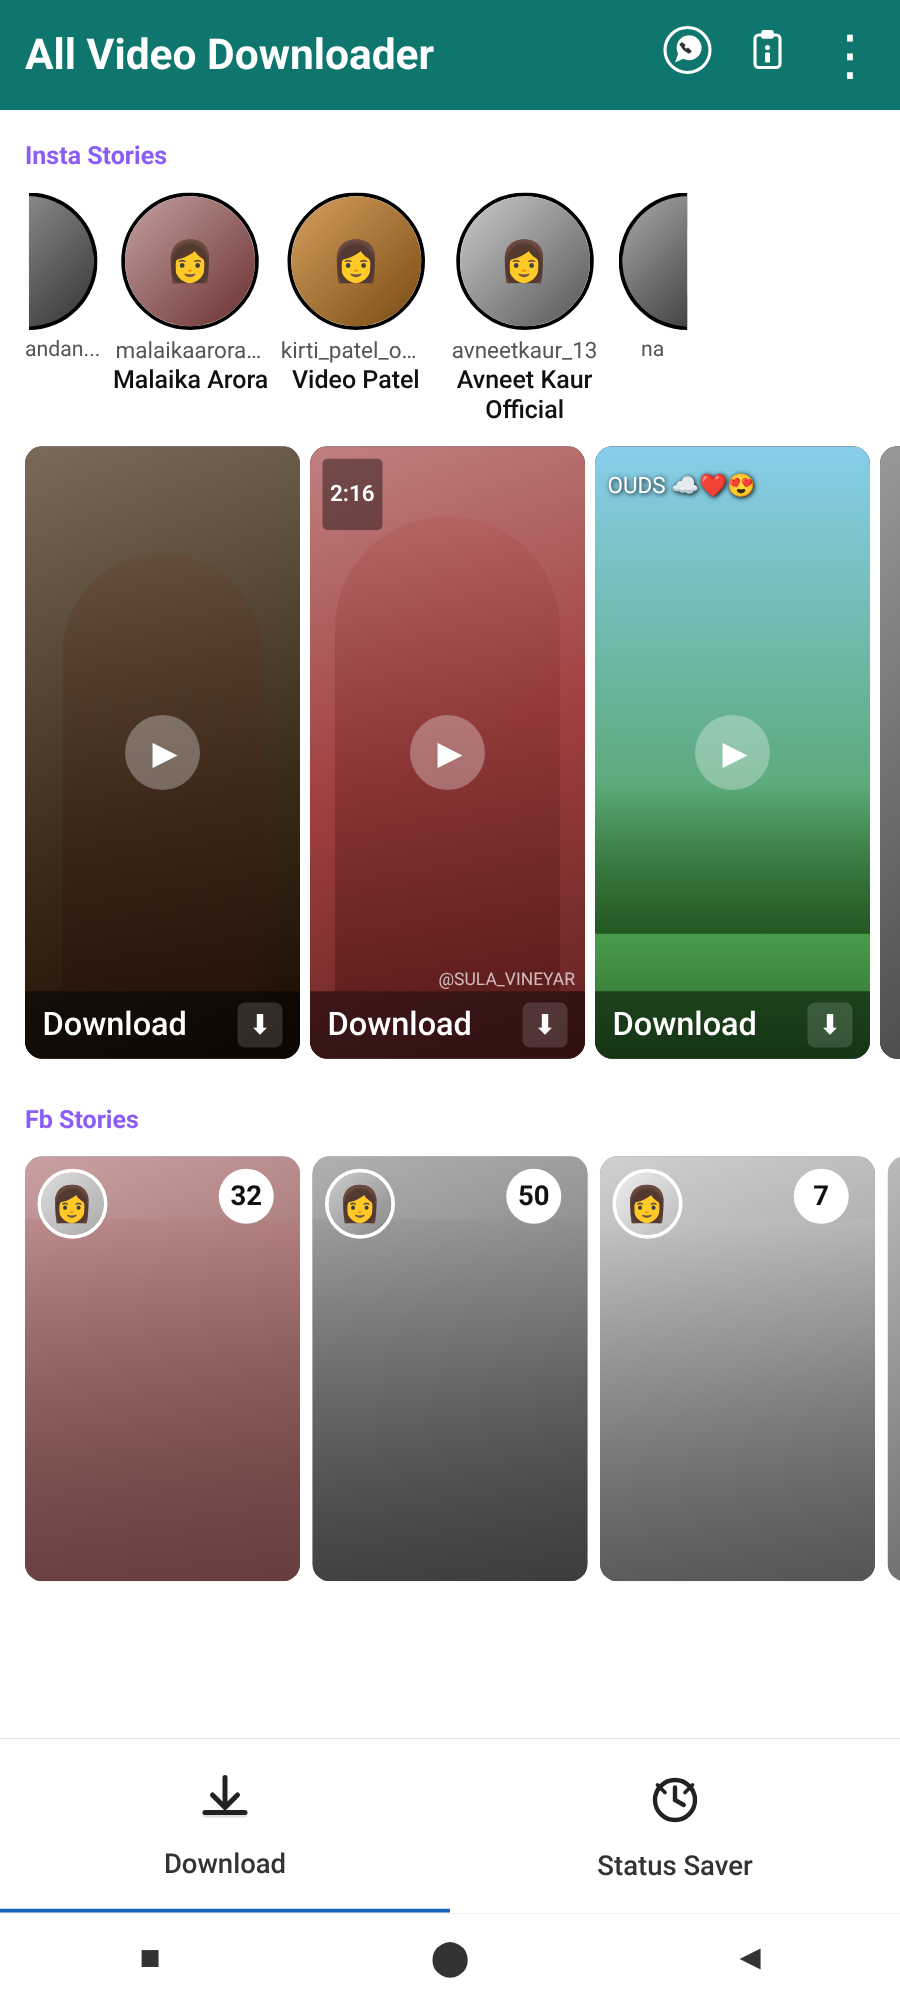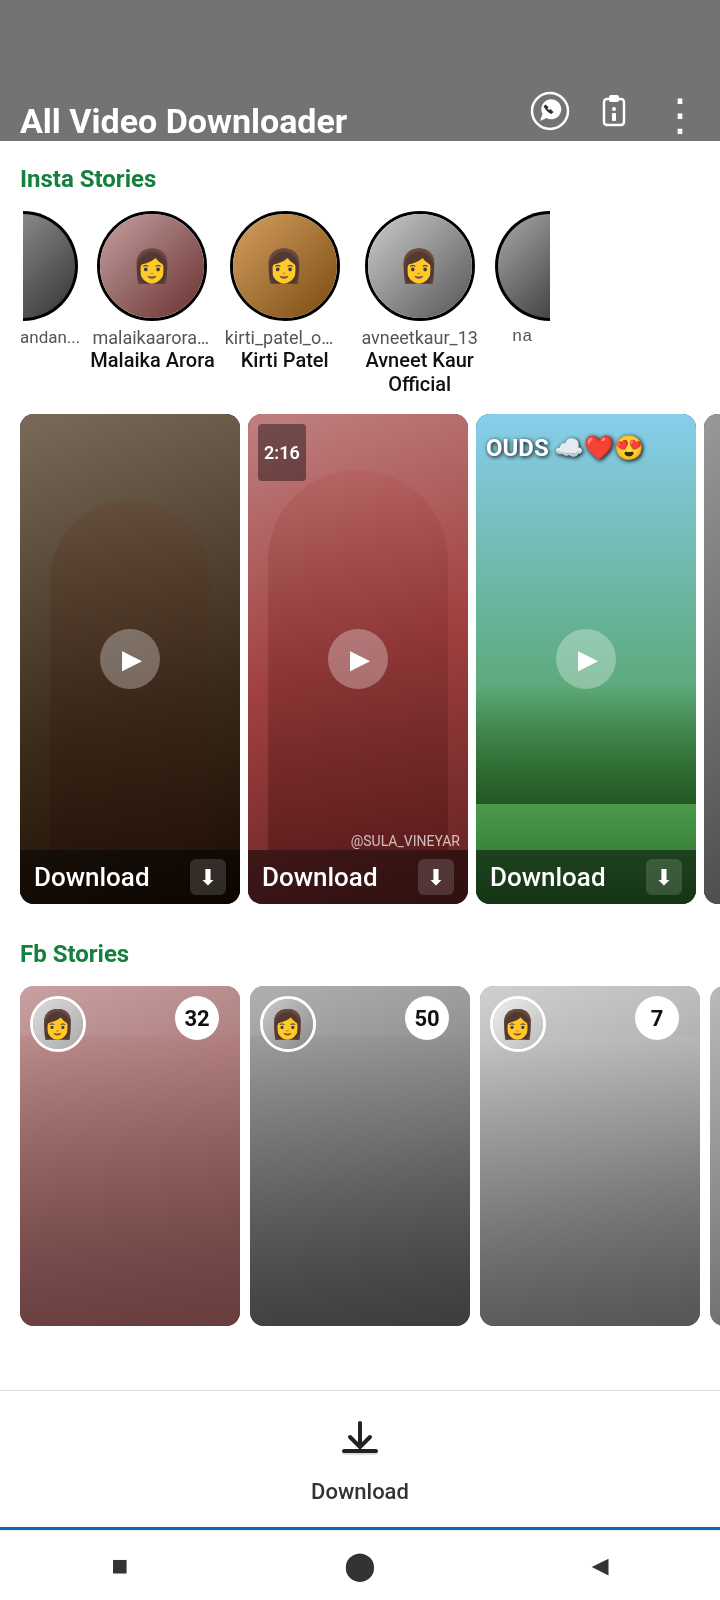--- a/index.html
+++ b/index.html
@@ -7,26 +7,26 @@
     body {
       width: 720px;
       min-height: 1600px;
       font-family: 'Roboto', Arial, sans-serif;
       background: #fff;
       overflow-x: hidden;
     }
 
     
     .header {
-      background: #737373;
-      color: #fff;
-      display: flex;
-      align-items: flex-end;
+      background: #0f766e;
+      color: #fff;
+      display: flex;
+      align-items: center;
       padding: 0 20px;
-      height: 141px;
+      height: 88px;
     }
     .header-title {
       flex: 1;
       font-size: 34px;
       font-weight: 700;
       color: #fff;
     }
     .header-icons {
       display: flex;
       align-items: center;
@@ -36,23 +36,23 @@
       font-size: 36px;
       color: #fff;
       cursor: pointer;
     }
 
     
     .section {
       padding: 24px 20px 10px 20px;
     }
     .section-title {
-      font-size: 24px;
+      font-size: 20px;
       font-weight: 700;
-      color: #15803d;
+      color: #8b5cf6;
       margin-bottom: 18px;
     }
 
     
     .stories-row {
       display: flex;
       flex-direction: row;
       gap: 10px;
       overflow: hidden;
       padding-bottom: 8px;
@@ -395,34 +395,34 @@
       </div>
       <span class="story-handle">malaikaaroraofficial</span>
       <span class="story-name">Malaika Arora</span>
     </div>
 
     <div class="story-item">
       <div class="story-avatar-wrap">
         <div class="avatar-placeholder" style="background:linear-gradient(135deg,#d4a060 0%,#7a4a10 100%);">👩</div>
       </div>
       <span class="story-handle">kirti_patel_official5....</span>
-      <span class="story-name">Kirti Patel</span>
+      <span class="story-name">Video Patel</span>
     </div>
 
     <div class="story-item">
       <div class="story-avatar-wrap">
         <div class="avatar-placeholder" style="background:linear-gradient(135deg,#ccc 0%,#555 100%);">👩</div>
       </div>
       <span class="story-handle">avneetkaur_13</span>
       <span class="story-name">Avneet Kaur Official</span>
     </div>
 
     <div class="story-item story-item-partial">
       <div style="width:55px;height:110px;border-radius:55px 0 0 55px;border:3px solid #000;border-right:none;overflow:hidden;background:linear-gradient(135deg,#aaa 0%,#444 100%);"></div>
-      <span class="story-handle" style="font-size:17px;font-family:Liberation Mono, monospace;">na</span>
+      <span class="story-handle" style="font-size:17px;">na</span>
     </div>
   </div>
 </div>
 
 <div class="video-section">
   <div class="video-grid">
 
     <div class="video-card">
       <div class="video-bg video-bg-1"></div>
 
@@ -446,21 +446,21 @@
       <div class="video-watermark">@SULA_VINEYAR</div>
       <div class="video-download-bar">
         <span class="video-download-label">Download</span>
         <div class="download-arrow-icon">⬇</div>
       </div>
     </div>
 
     <div class="video-card">
       <div class="video-bg video-bg-3"></div>
 
-      <div style="position:absolute;top:20px;left:10px;color:#fff;font-size:24px;font-weight:700;text-shadow:1px 1px 4px #000;">OUDS ☁️❤️😍</div>
+      <div style="position:absolute;top:20px;left:10px;color:#fff;font-size:18px;font-weight:400;text-shadow:1px 1px 4px #000;">OUDS ☁️❤️😍</div>
       <div style="position:absolute;bottom:100px;left:0;right:0;height:120px;background:linear-gradient(180deg,rgba(50,120,50,0.0) 0%,rgba(30,80,30,0.9) 100%);"></div>
       <div class="video-play-btn"></div>
       <div class="video-download-bar">
         <span class="video-download-label">Download</span>
         <div class="download-arrow-icon">⬇</div>
       </div>
     </div>
 
     <div class="video-card video-card-partial" style="width:80px;min-width:80px;">
       <div class="video-bg" style="background:linear-gradient(135deg,#999 0%,#444 100%);"></div>
@@ -511,19 +511,29 @@
 <div class="bottom-nav" style="bottom:70px;">
   <div class="bottom-nav-item active">
     <span class="nav-icon">
       <svg width="48" height="48" viewBox="0 0 48 48" fill="none">
         <path d="M8 36h32M24 8v20M14 22l10 10 10-10" stroke="#222" stroke-width="4" stroke-linecap="round" stroke-linejoin="round"></path>
         <rect x="6" y="34" width="36" height="6" rx="3" fill="#222" opacity="0.15"></rect>
       </svg>
     </span>
     <span class="nav-label">Download</span>
   </div>
+  <div class="bottom-nav-item">
+    <span class="nav-icon">
+      <svg width="48" height="48" viewBox="0 0 48 48" fill="none">
+        <path d="M40 24a16 16 0 1 1-32 0 16 16 0 0 1 32 0z" stroke="#222" stroke-width="3.5"></path>
+        <path d="M24 14v10l7 4" stroke="#222" stroke-width="3.5" stroke-linecap="round"></path>
+        <path d="M10 12l6 6M38 12l-6 6" stroke="#222" stroke-width="3" stroke-linecap="round"></path>
+      </svg>
+    </span>
+    <span class="nav-label">Status Saver</span>
+  </div>
 </div>
 
 <div class="android-nav">
   <div class="android-nav-btn">■</div>
   <div class="android-nav-btn">⬤</div>
   <div class="android-nav-btn">◄</div>
 </div>
 
 </body></html>

